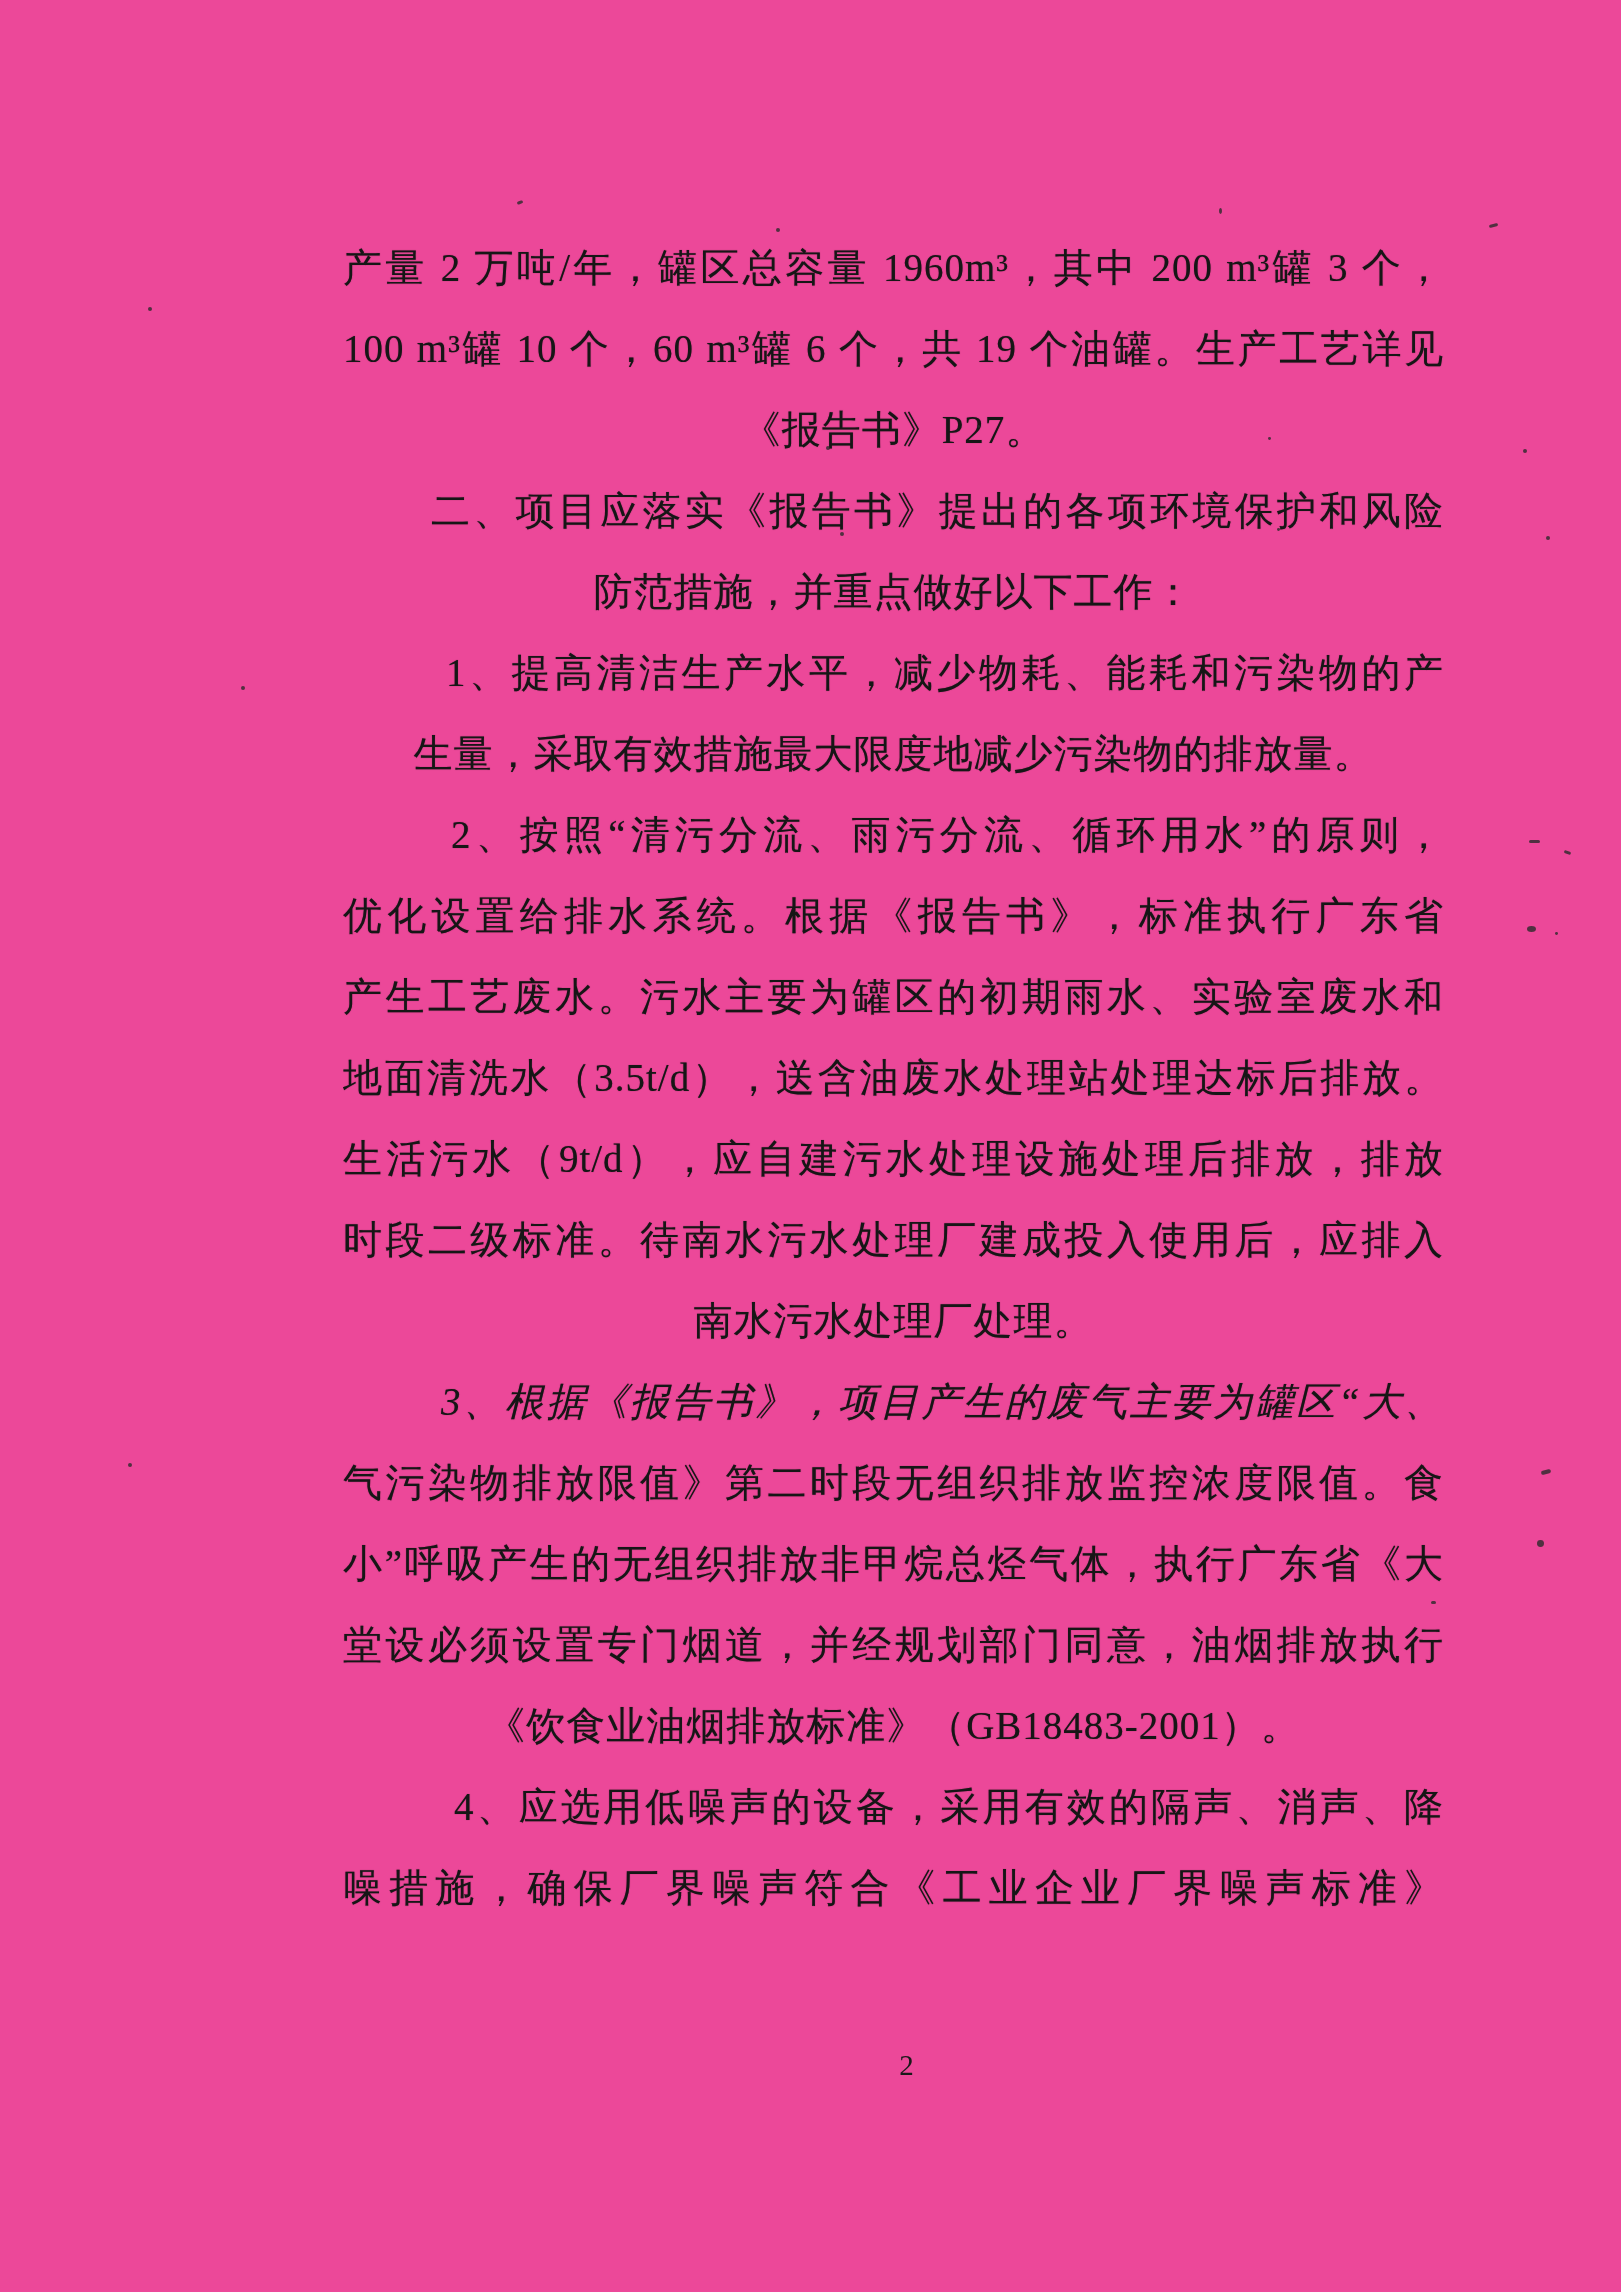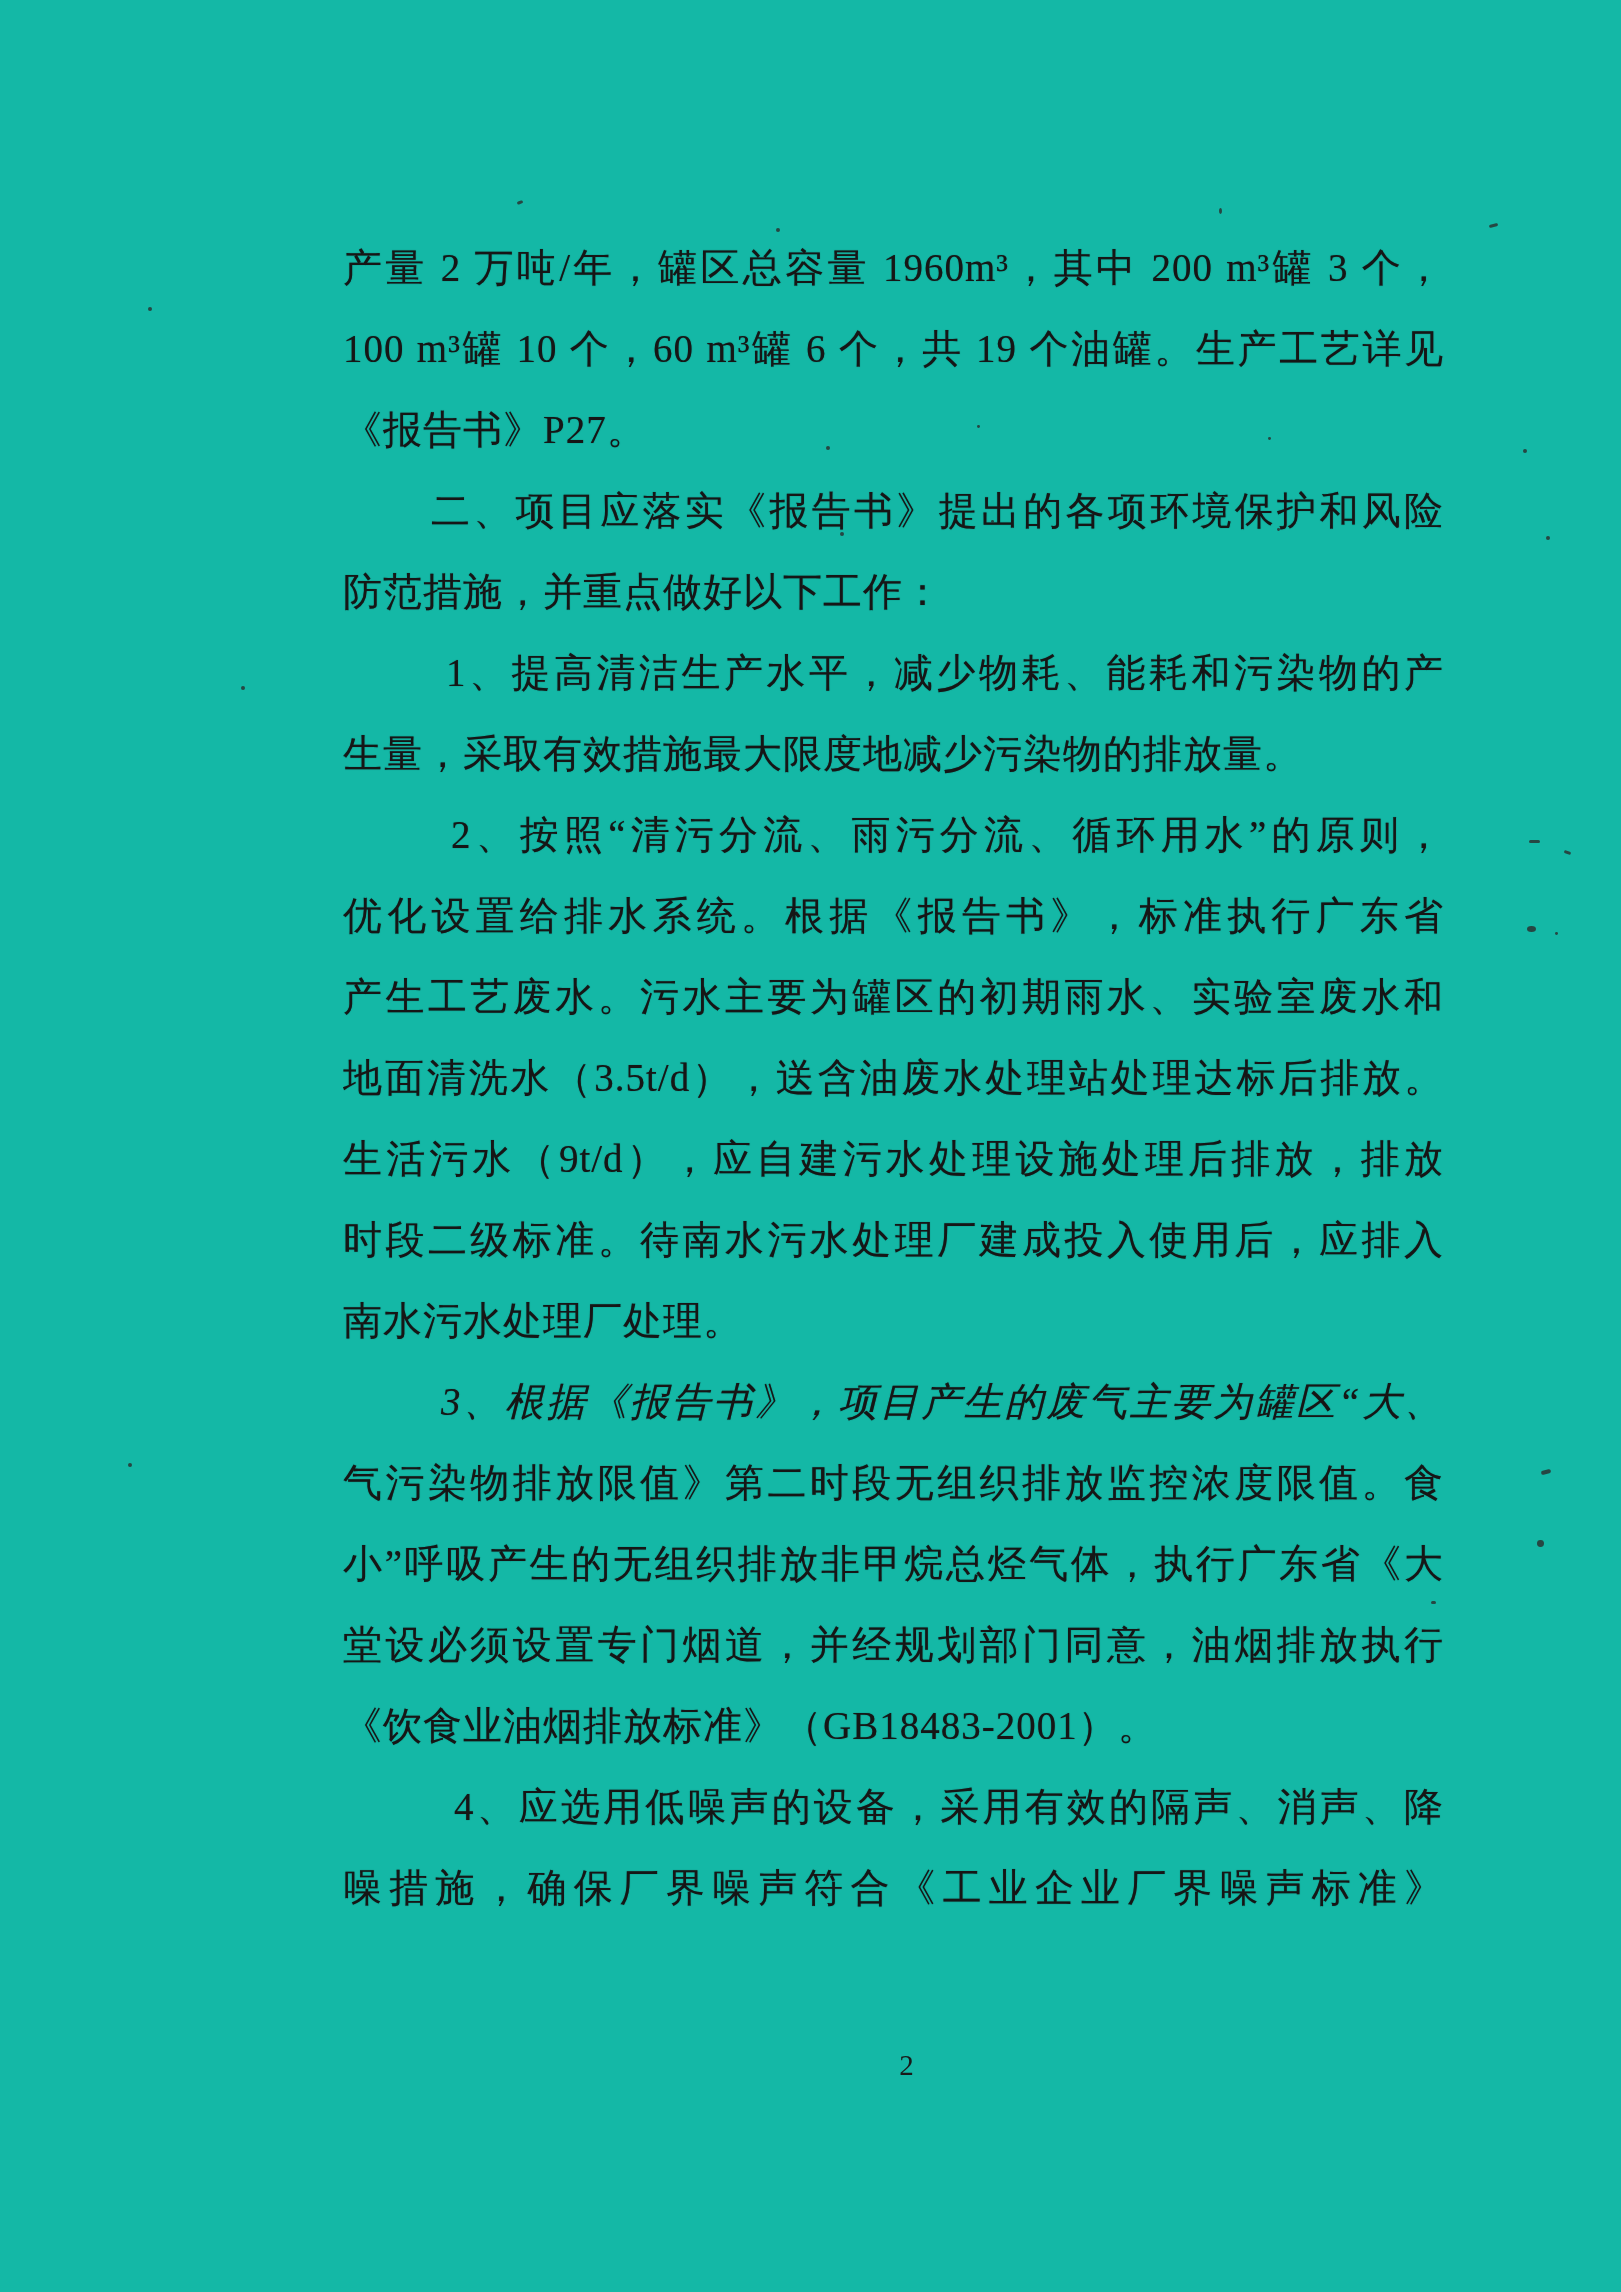--- a/index.html
+++ b/index.html
@@ -1,34 +1,35 @@
 <!DOCTYPE html>
 <html><head>
 <meta charset="utf-8">
 <style>
   html,body{margin:0;padding:0;background:#ffffff;}
   .page{
     position:relative;
     width:1621px;height:2293px;
-    background:#14b8a6;
+    background:#ec4899;
     overflow:hidden;
     font-family:"Liberation Serif","DejaVu Serif",serif;
     color:#161616;
   }
   .text-block{
     position:absolute;
     left:343px;top:227px;width:1101px;
   }
   .line{
     height:81px;
     line-height:81px;
     font-size:39px;
     overflow:hidden;
     letter-spacing:1px;
     text-shadow:0 0 1px rgba(20,20,20,.55);
+    text-align:center;
   }
   
   .j{text-align:justify;text-align-last:justify;}
   
   .i-a{text-indent:88px;}
   .i-b{text-indent:103px;}
   .i-c{text-indent:108px;}
   .i-d{text-indent:98px;font-style:italic;}
   .i-e{text-indent:111px;}
   .page-number{

